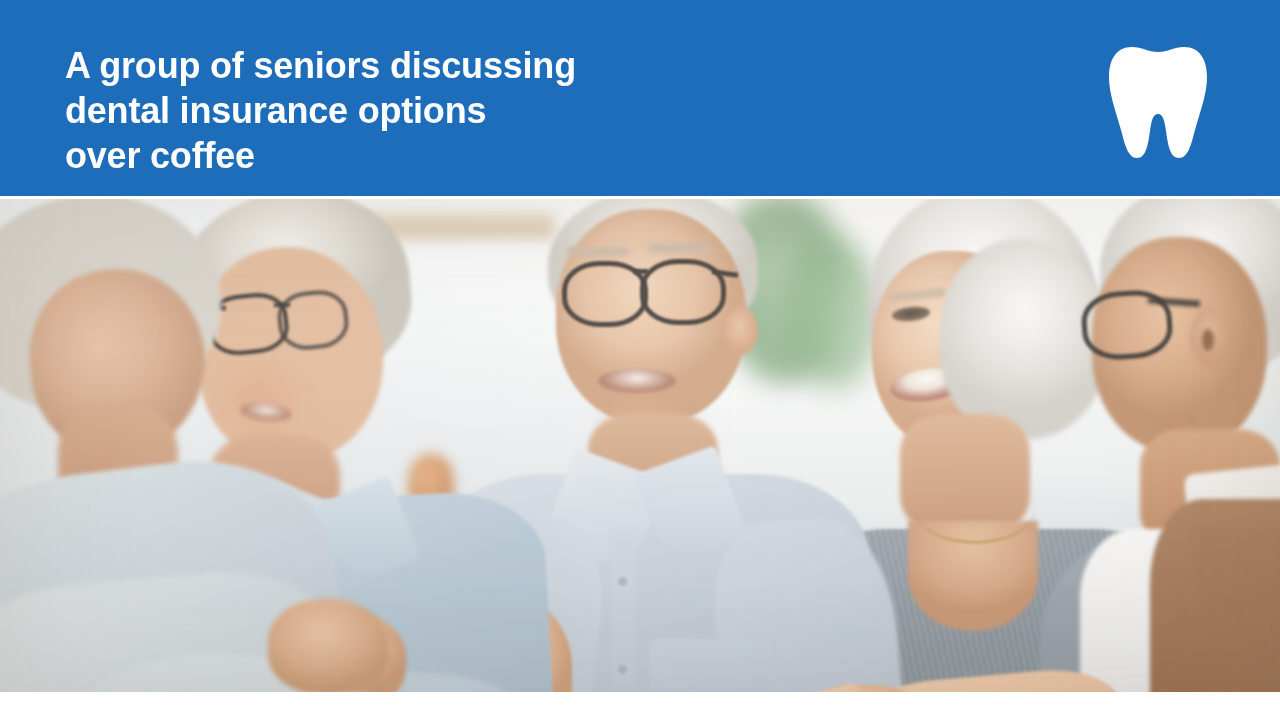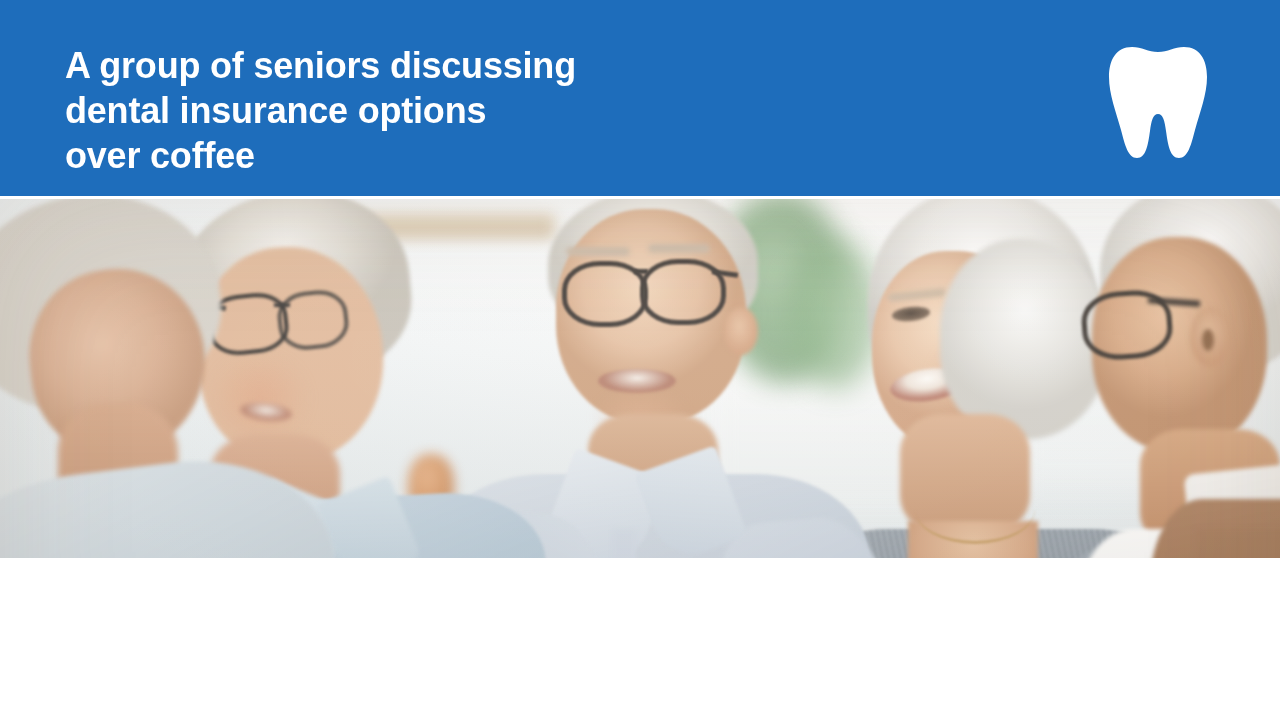--- a/index.html
+++ b/index.html
@@ -1,17 +1,17 @@
 <!DOCTYPE html>
 <html><head>
 <meta charset="utf-8">
 <style>
   html,body{margin:0;padding:0;background:#fff;}
   body{width:1280px;height:720px;overflow:hidden;font-family:"Liberation Sans",sans-serif;}
-  #stage{position:relative;width:1280px;height:558px;overflow:hidden;background:#7f1d1d;}
+  #stage{position:relative;width:1280px;height:692px;overflow:hidden;background:#7f1d1d;}
 
   
   #banner{position:absolute;left:0;top:0;width:1280px;height:196px;background:#1e6dbb;overflow:hidden;}
   #headline{position:absolute;left:65px;top:43px;width:900px;color:#ffffff;
     font-family:"Liberation Sans",sans-serif;font-weight:700;font-size:36px;line-height:45px;
     letter-spacing:-0.2px;white-space:pre-line;}
   #tooth-wrap{position:absolute;left:1108px;top:46px;width:100px;height:114px;}
   #tooth-wrap svg{display:block;width:100%;height:100%;}
   #banner-gap{position:absolute;left:0;top:196px;width:1280px;height:3px;background:#ffffff;}
 

